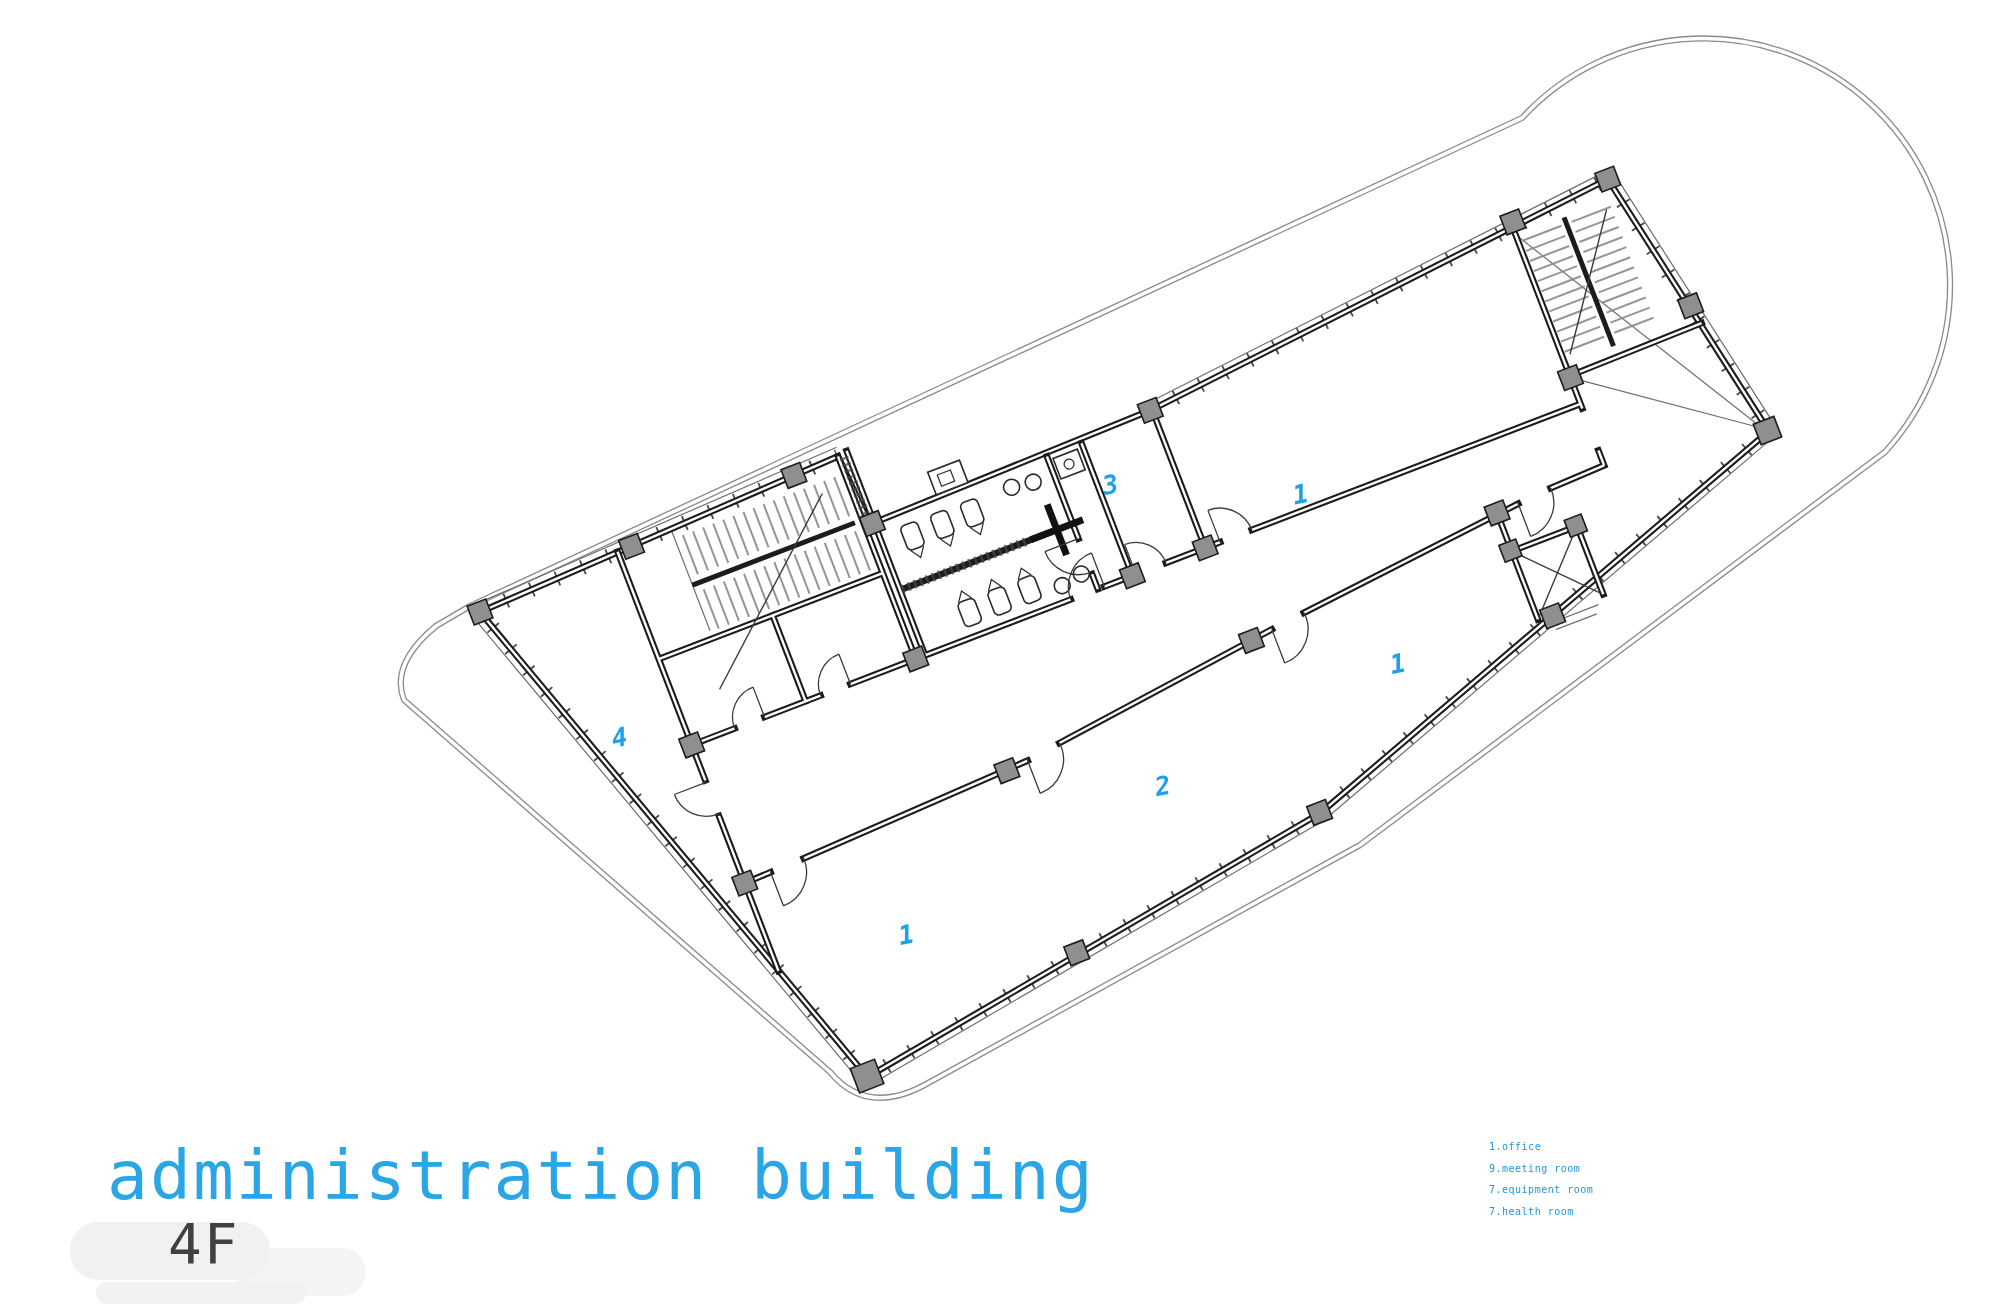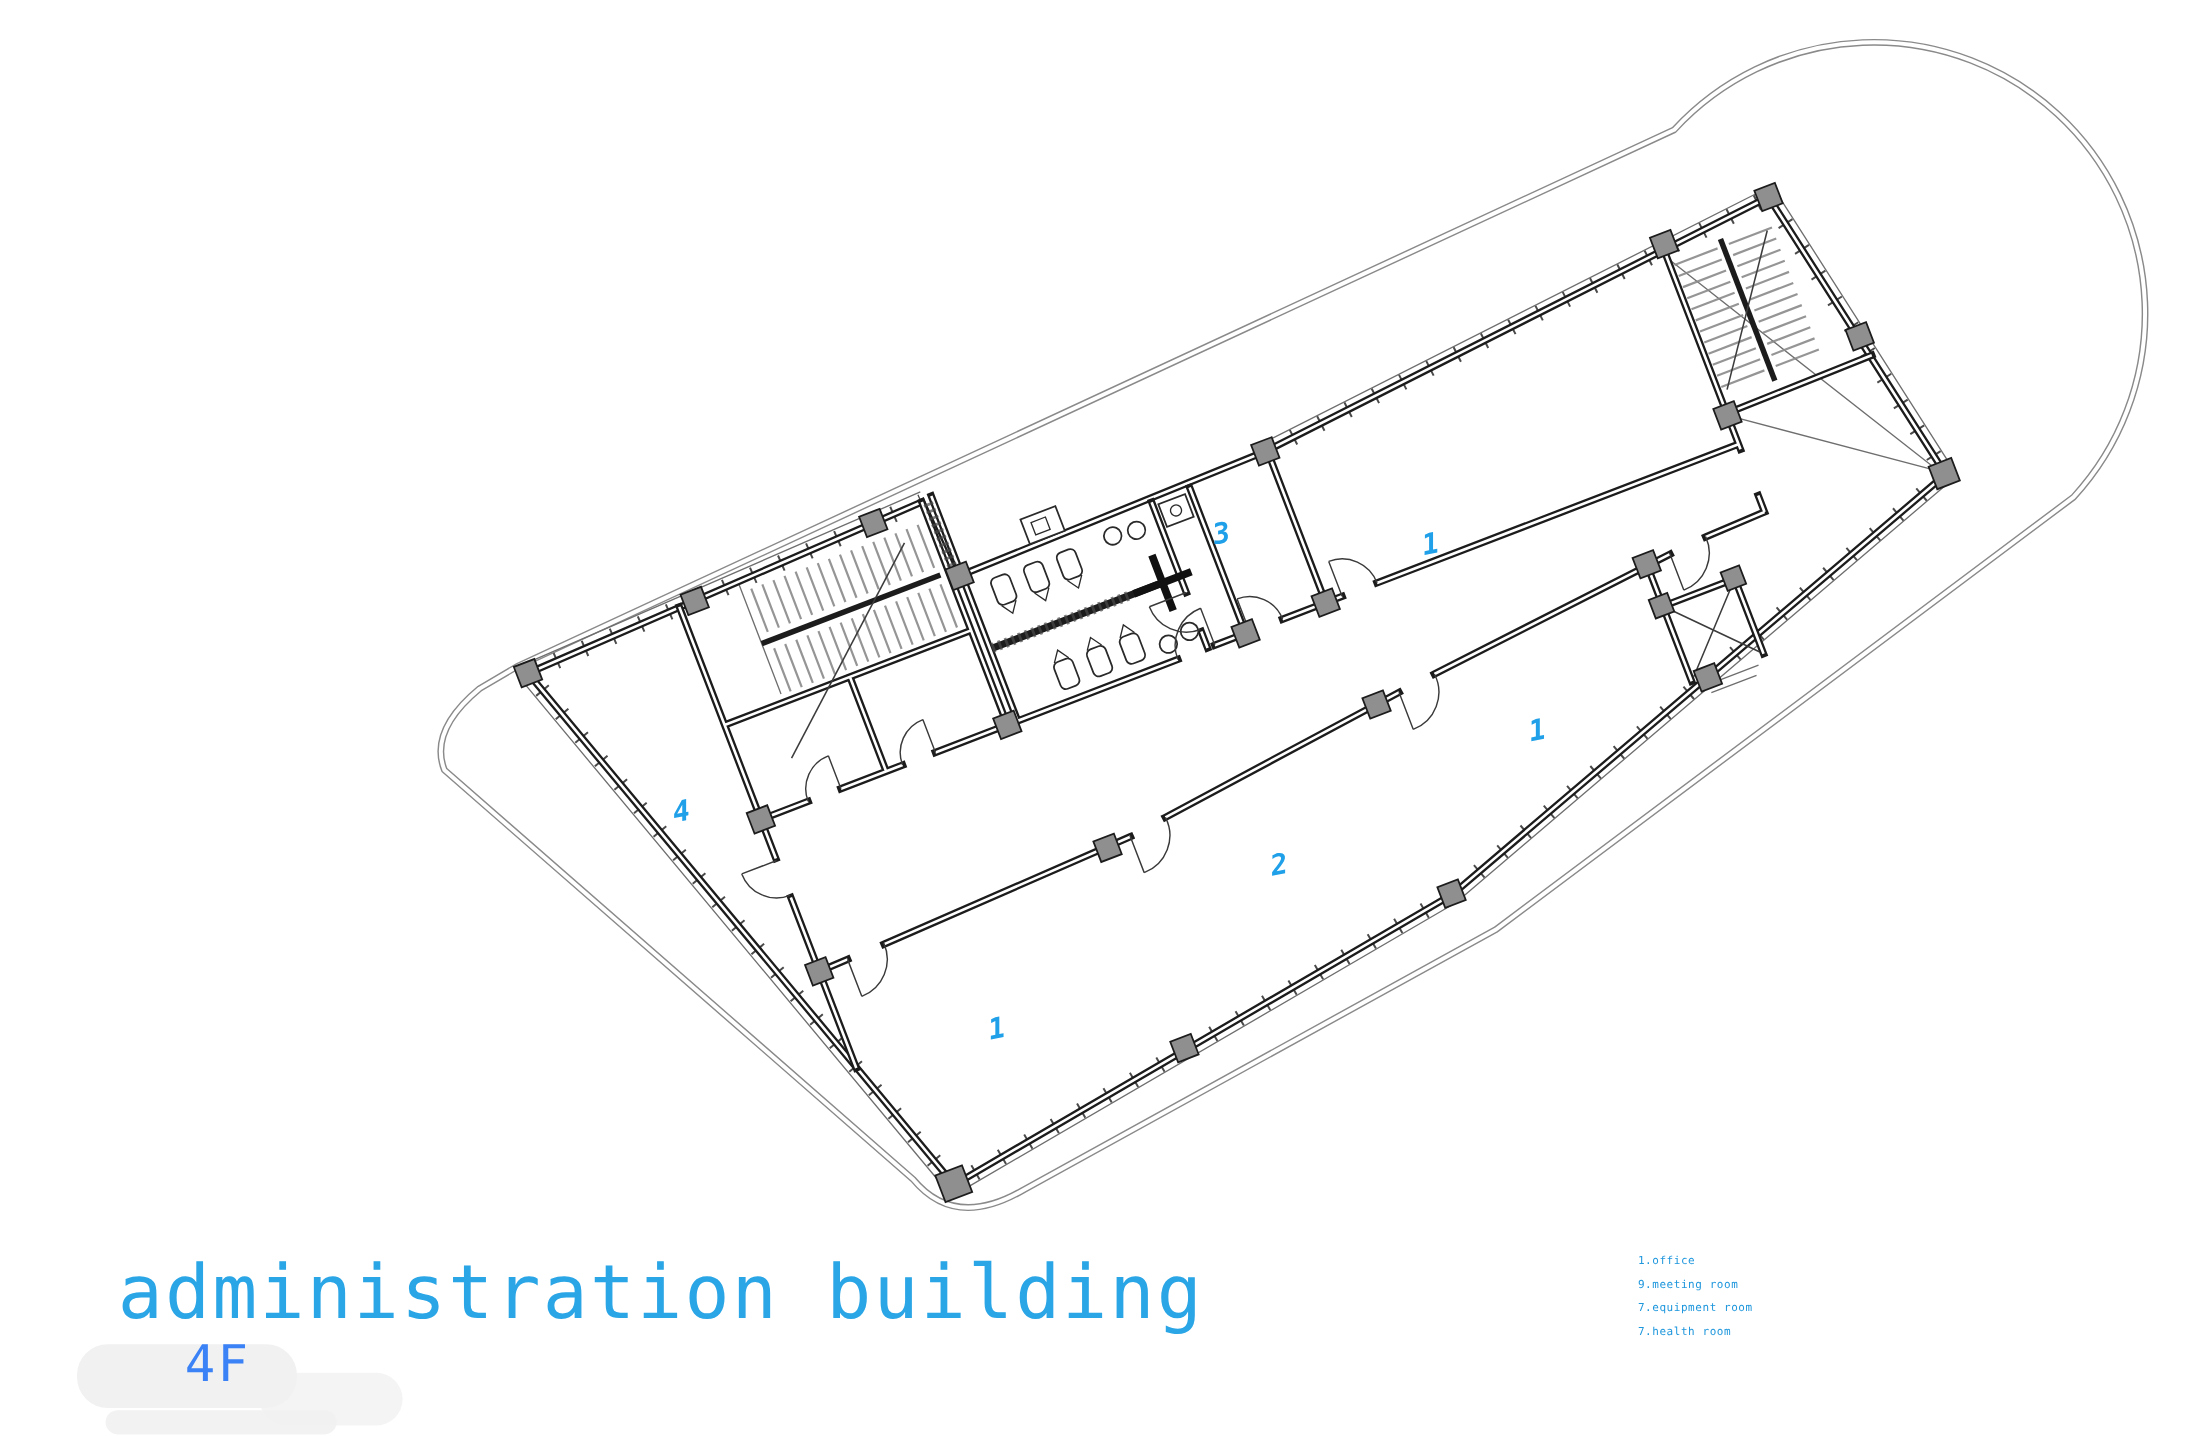--- a/index.html
+++ b/index.html
@@ -23,21 +23,21 @@
   .fx{fill:#ffffff;stroke:#2a2a2a;stroke-width:1.6;}
   .fxl{fill:none;stroke:#2a2a2a;stroke-width:1.2;}
   .plus{fill:none;stroke:#111111;stroke-width:7;}
 
   .room-num{font-family:"DejaVu Sans Mono", monospace;font-size:26px;font-weight:bold;
             font-style:italic;text-anchor:middle;}
 
   
   .title-block{position:absolute;left:68px;top:1142px;color:#2aa5e6;font-size:68px;
                letter-spacing:2px;white-space:nowrap;line-height:1.0;margin-left:39px;}
-  .floor-label{position:absolute;left:168px;top:1216px;color:#3b82f6;font-size:46px;
+  .floor-label{position:absolute;left:168px;top:1216px;color:#404040;font-size:56px;
                letter-spacing:2px;line-height:1.0;text-align:right;}
   .legend{position:absolute;left:1489px;top:1136px;color:#1f97dd;font-size:10px;
           letter-spacing:0.5px;line-height:21.5px;white-space:nowrap;}
   .smudge{position:absolute;background:#f1f1f1;border-radius:28px;}
   .sm1{left:70px;top:1222px;width:200px;height:58px;}
   .sm2{left:236px;top:1248px;width:130px;height:48px;opacity:.8;}
   .sm3{left:96px;top:1282px;width:210px;height:22px;opacity:.9;}
 </style>
 </head>
 <body>

